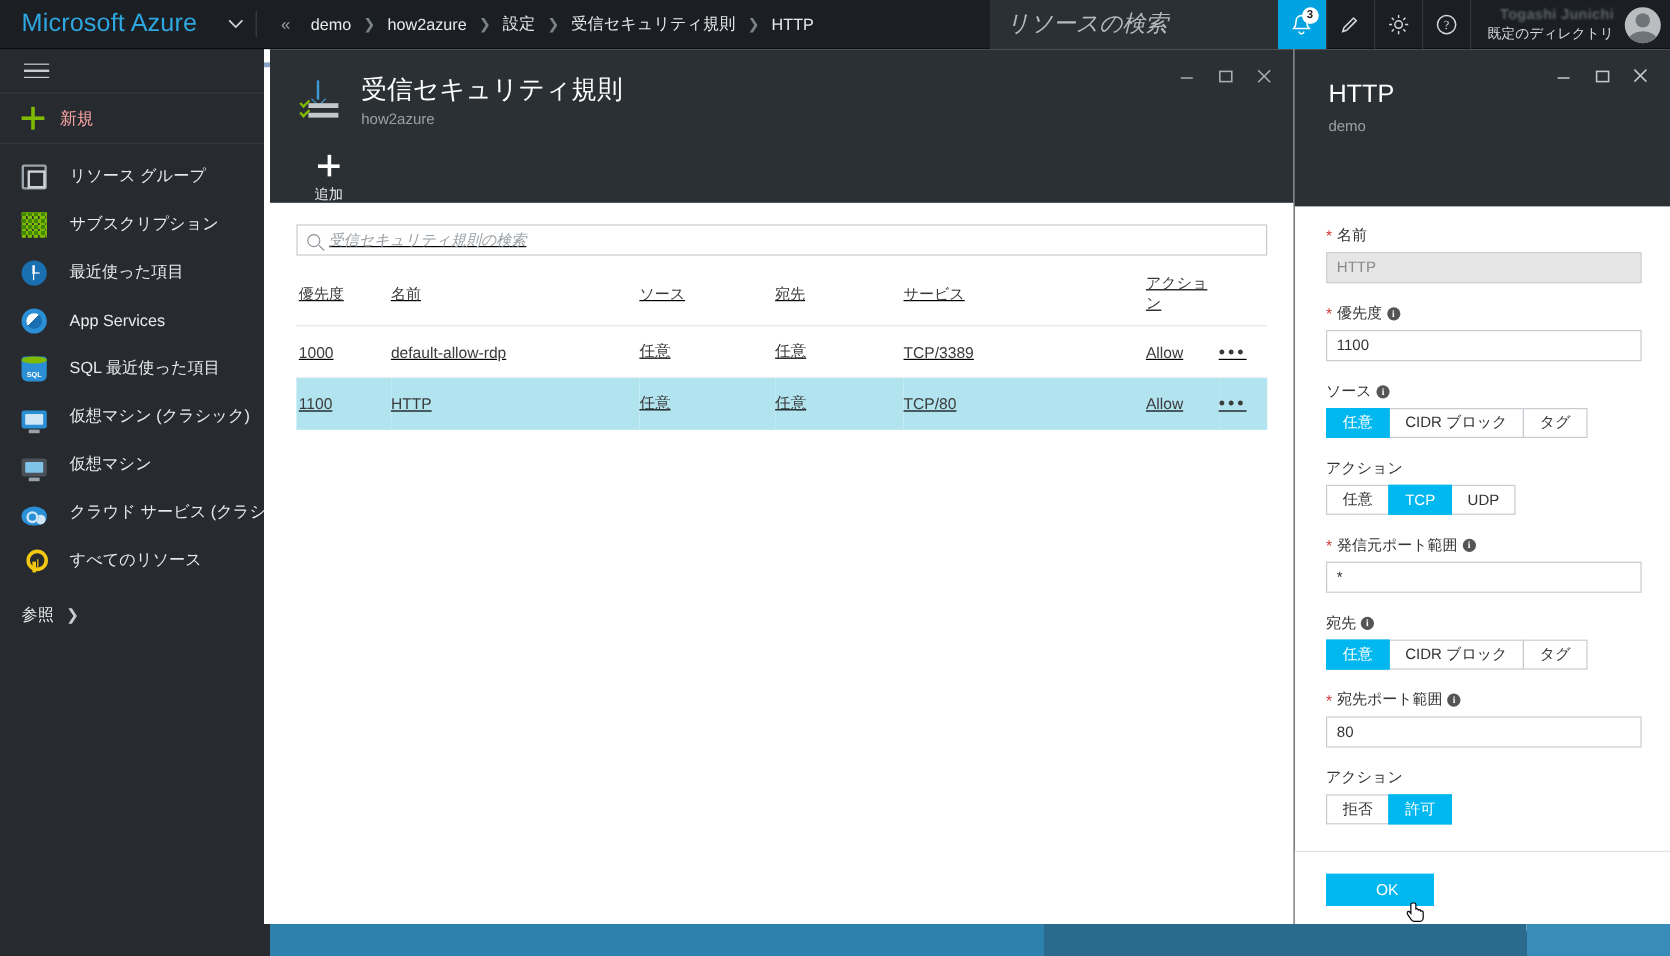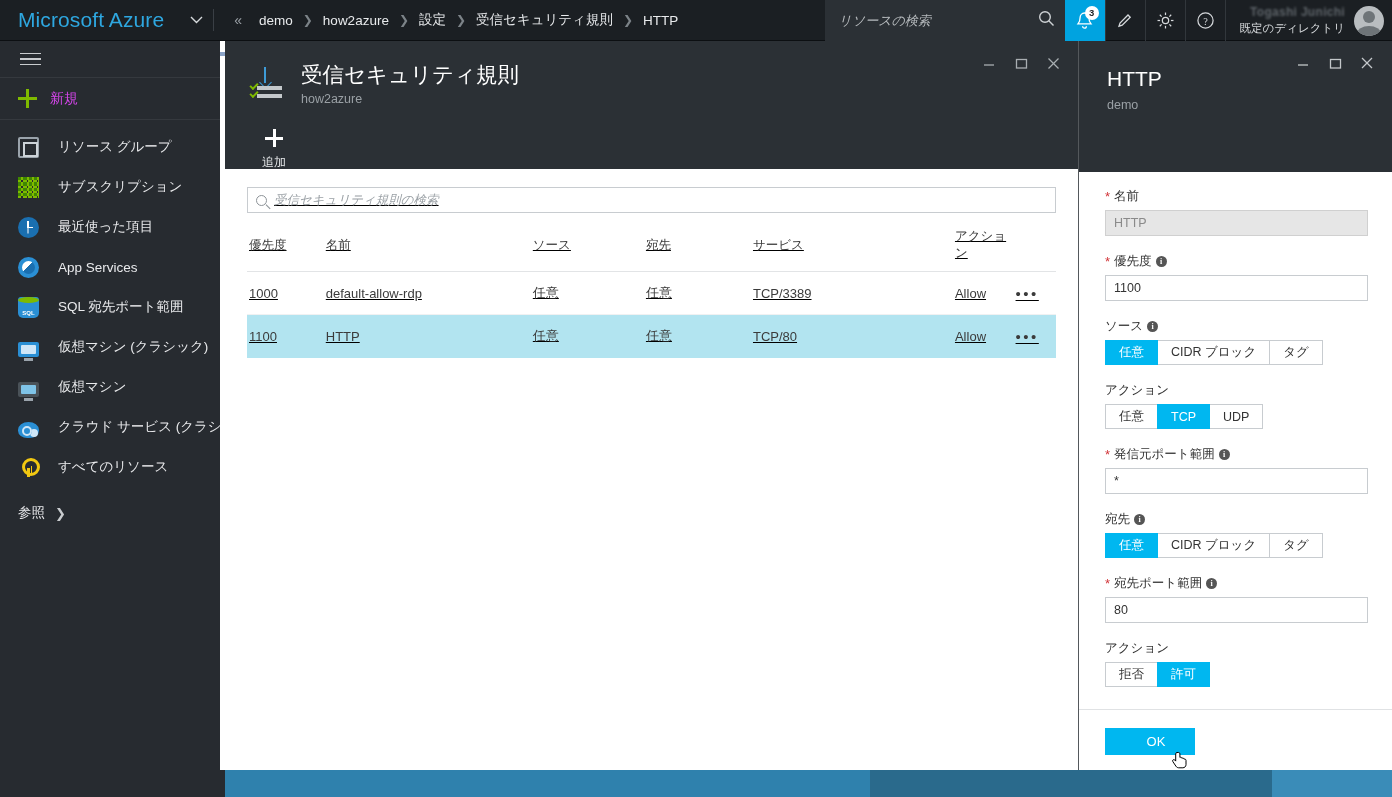--- a/index.html
+++ b/index.html
@@ -46,21 +46,21 @@
   #topbar-right {
     margin-left: auto; display: flex; align-items: stretch; height: 41px;
   }
   #search-box {
     display: flex; align-items: center; background: #2b3035;
     width: 240px; padding: 0 10px 0 14px; height: 41px;
     position: relative;
   }
   #search-box input {
     background: transparent; border: 0; outline: none; flex: 1;
-    color: #cfd3d6; font-size: 13px; font-style: italic;
+    color: #cfd3d6; font-size: 19px; font-style: italic;
     font-family: "Liberation Sans", sans-serif;
   }
   #search-box input::placeholder { color: #b6babd; font-style: italic; }
   .tb-btn {
     width: 40px; display: flex; align-items: center; justify-content: center;
     border-left: 1px solid #32373c; position: relative; cursor: pointer;
   }
   .tb-btn.accent { background: #00a3e0; border-left: 0; }
   .badge {
     position: absolute; top: 6px; right: 6px;
@@ -109,21 +109,21 @@
     border-bottom: 1px solid #35393e; cursor: pointer; gap: 13px;
   }
   #new-item .plus {
     width: 19px; height: 19px; position: relative;
   }
   #new-item .plus::before, #new-item .plus::after {
     content: ""; position: absolute; background: #7fba00;
   }
   #new-item .plus::before { left: 8px; top: 0; width: 3px; height: 19px; }
   #new-item .plus::after { top: 8px; left: 0; width: 19px; height: 3px; }
-  #new-item .lbl { color: #d946ef; font-size: 14px; }
+  #new-item .lbl { color: #fca5a5; font-size: 14px; }
 
   .nav-list { padding-top: 7px; }
   .nav-item {
     height: 40px; display: flex; align-items: center;
     padding-left: 18px; gap: 19px; cursor: pointer;
   }
   .nav-item .lbl { color: #e9eaec; font-size: 13.5px; white-space: nowrap; }
   .nav-icon { width: 21px; height: 21px; flex: 0 0 21px; position: relative; }
 
   .ic-rg { border: 2px solid #9aa3ab; border-radius: 2px; }
@@ -498,21 +498,21 @@
       <div class="nav-item">
         <span class="nav-icon ic-clock"></span>
         <span class="lbl">最近使った項目</span>
       </div>
       <div class="nav-item">
         <span class="nav-icon ic-app"></span>
         <span class="lbl">App Services</span>
       </div>
       <div class="nav-item">
         <span class="nav-icon ic-sql"></span>
-        <span class="lbl">SQL 宛先ポート範囲</span>
+        <span class="lbl">SQL 最近使った項目</span>
       </div>
       <div class="nav-item">
         <span class="nav-icon ic-vm"></span>
         <span class="lbl">仮想マシン (クラシック)</span>
       </div>
       <div class="nav-item">
         <span class="nav-icon ic-vm ic-vm2"></span>
         <span class="lbl">仮想マシン</span>
       </div>
       <div class="nav-item">

